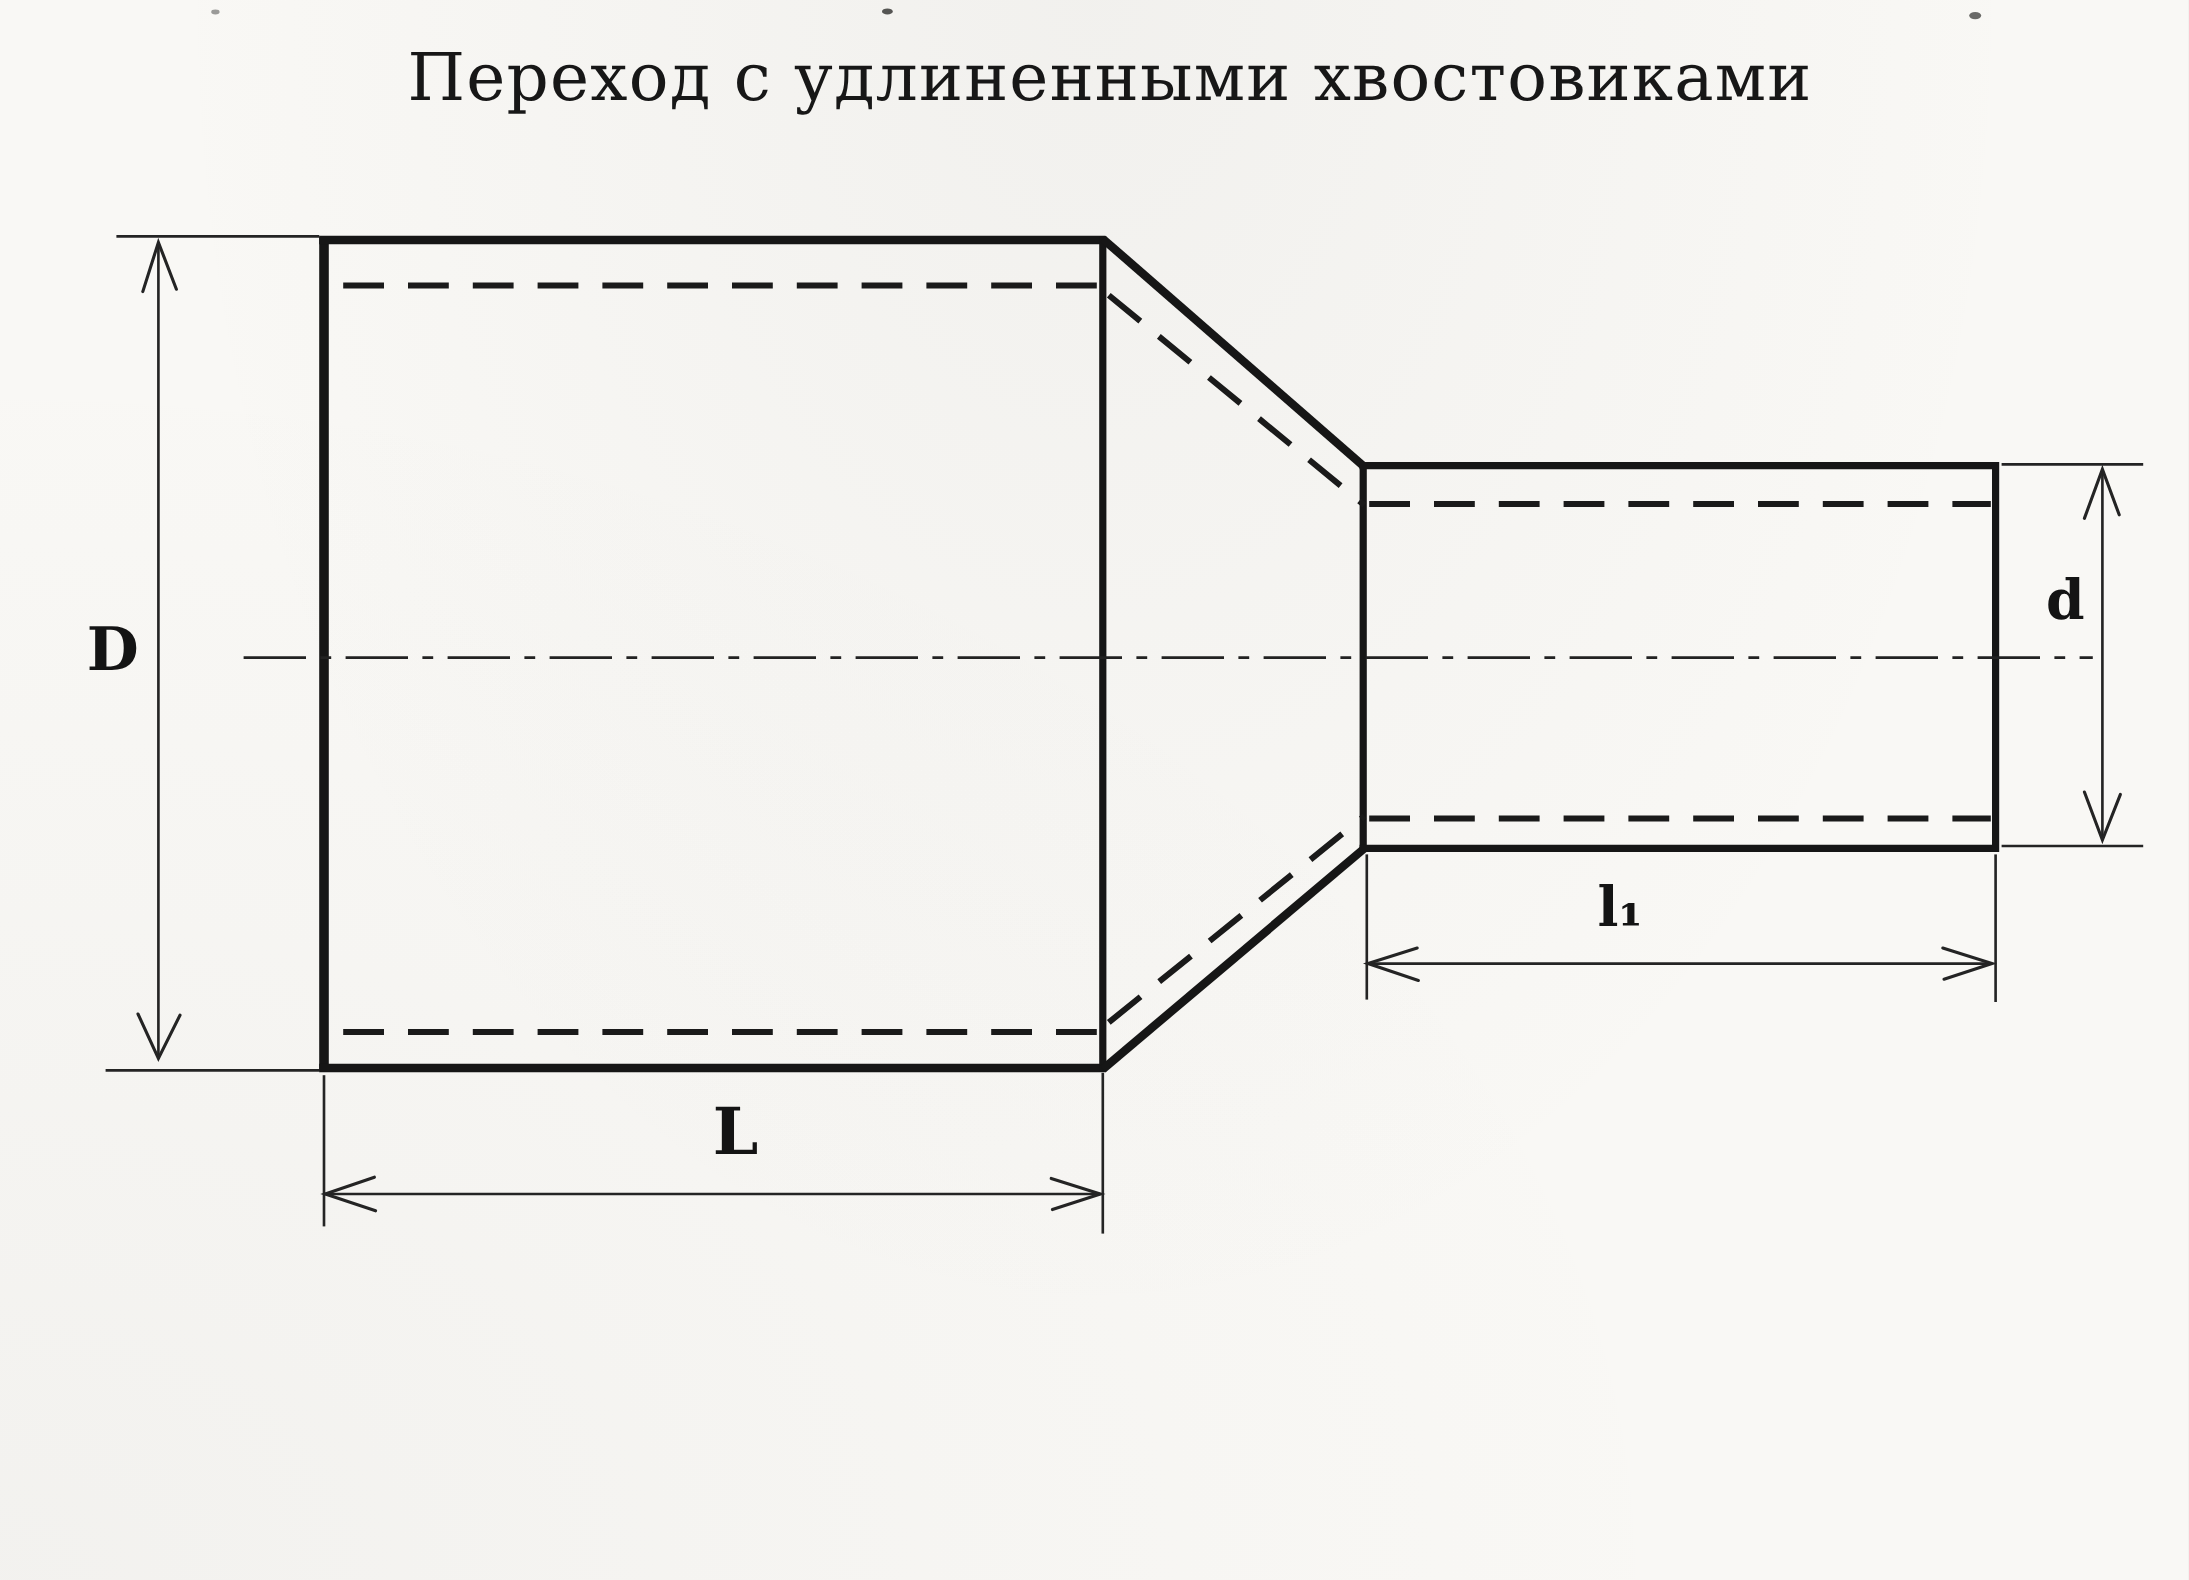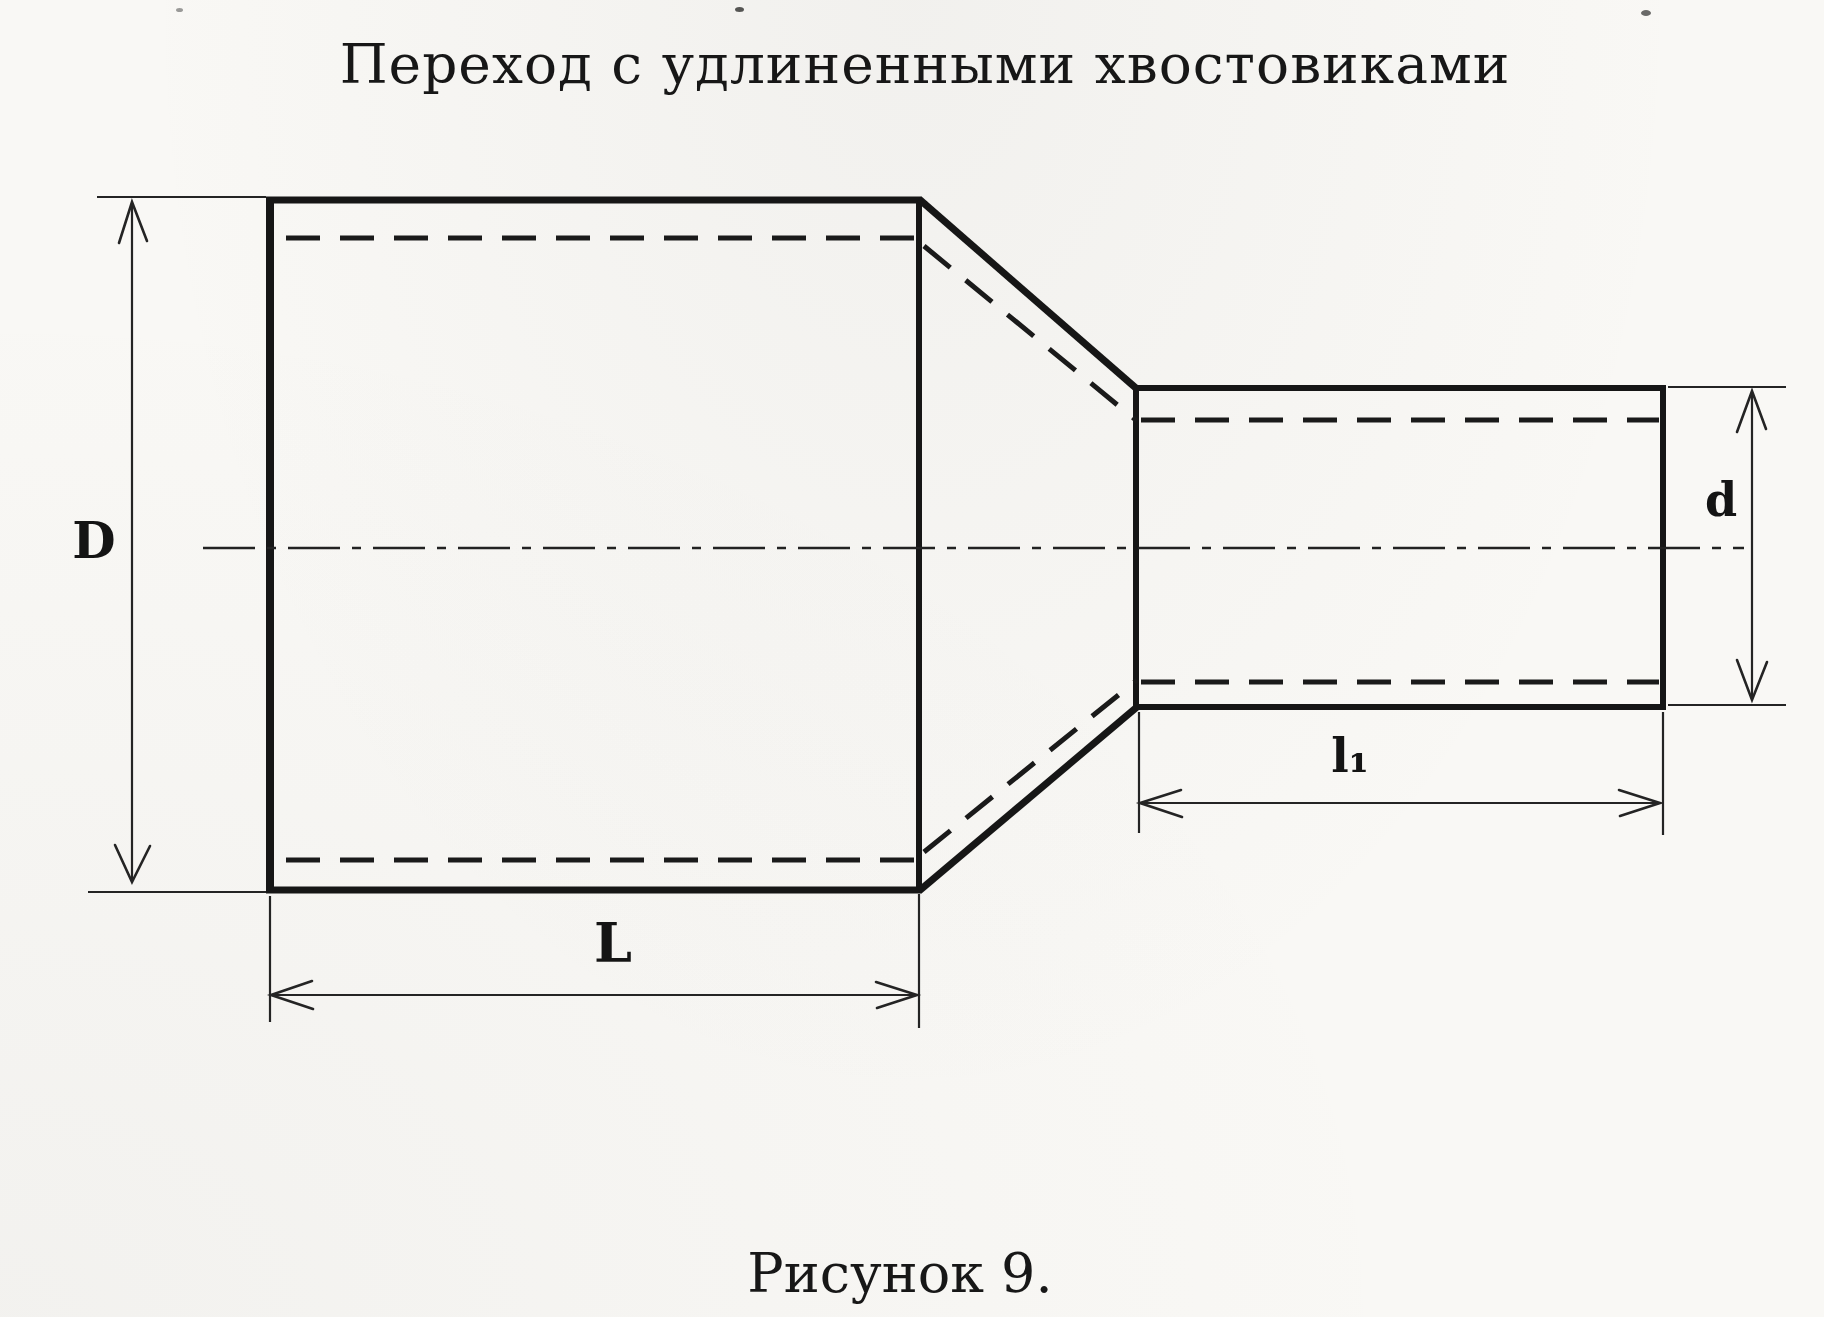--- a/index.html
+++ b/index.html
@@ -132,15 +132,14 @@
     <g>
       <line class="dim" x1="1668" y1="387" x2="1786" y2="387" stroke-width="2.2"></line>
       <line class="dim" x1="1668" y1="705" x2="1786" y2="705" stroke-width="2.2"></line>
       <line class="dim" x1="1752" y1="393" x2="1752" y2="698" stroke-width="2.2"></line>
       <path class="dim" d="M1737 432 L1752 391 L1766 429" stroke-width="2.6" stroke-linecap="round"></path>
       <path class="dim" d="M1737 660 L1752 700 L1767 662" stroke-width="2.6" stroke-linecap="round"></path>
       <text class="dimlabel" x="1721" y="516" font-size="46" text-anchor="middle">d</text>
     </g>
   </svg>
 
-  <div class="caption">Рисунок 9.</div>
 
 </div>
 
 </body></html>

